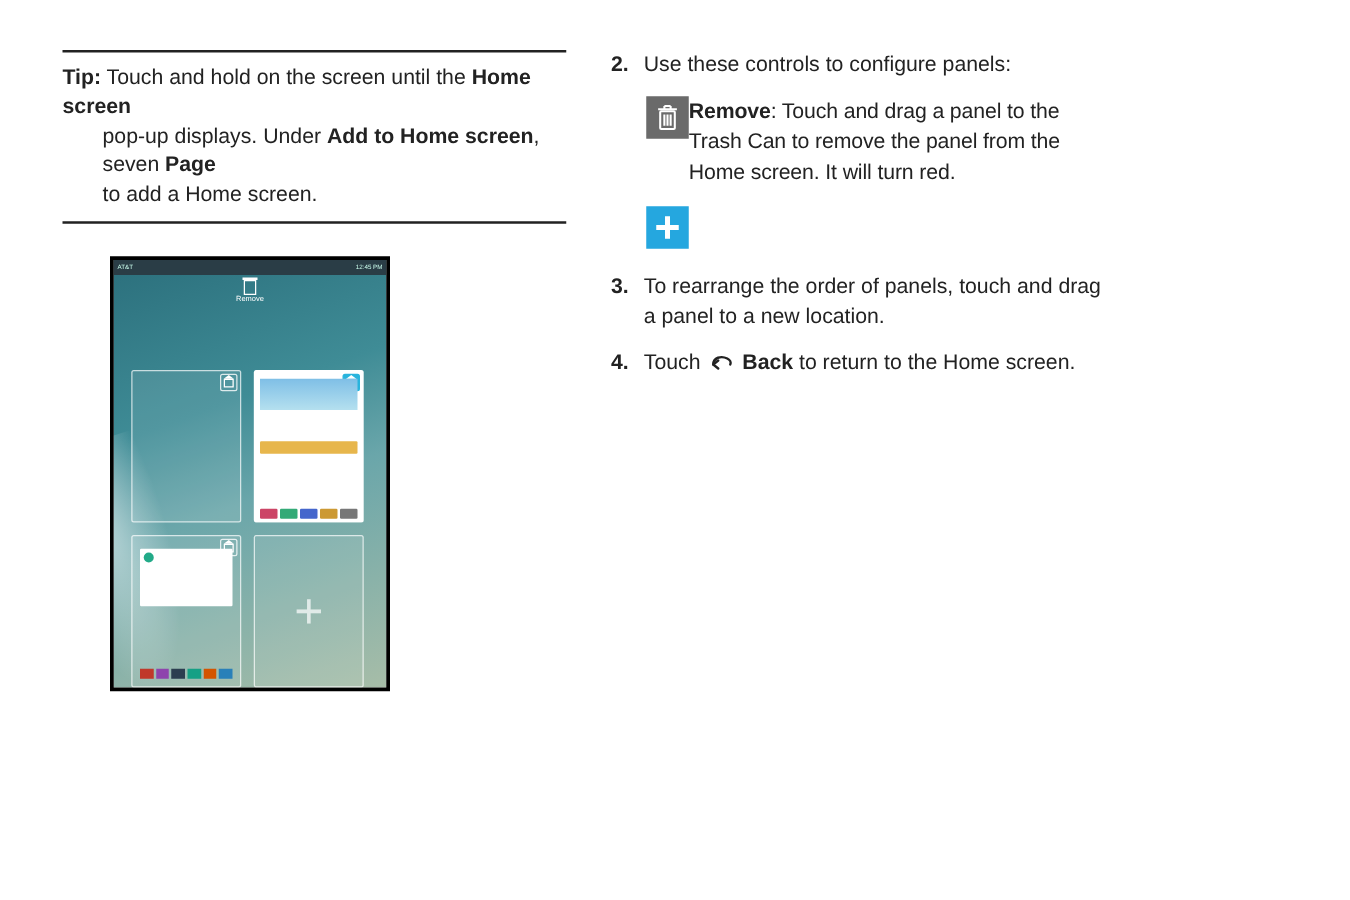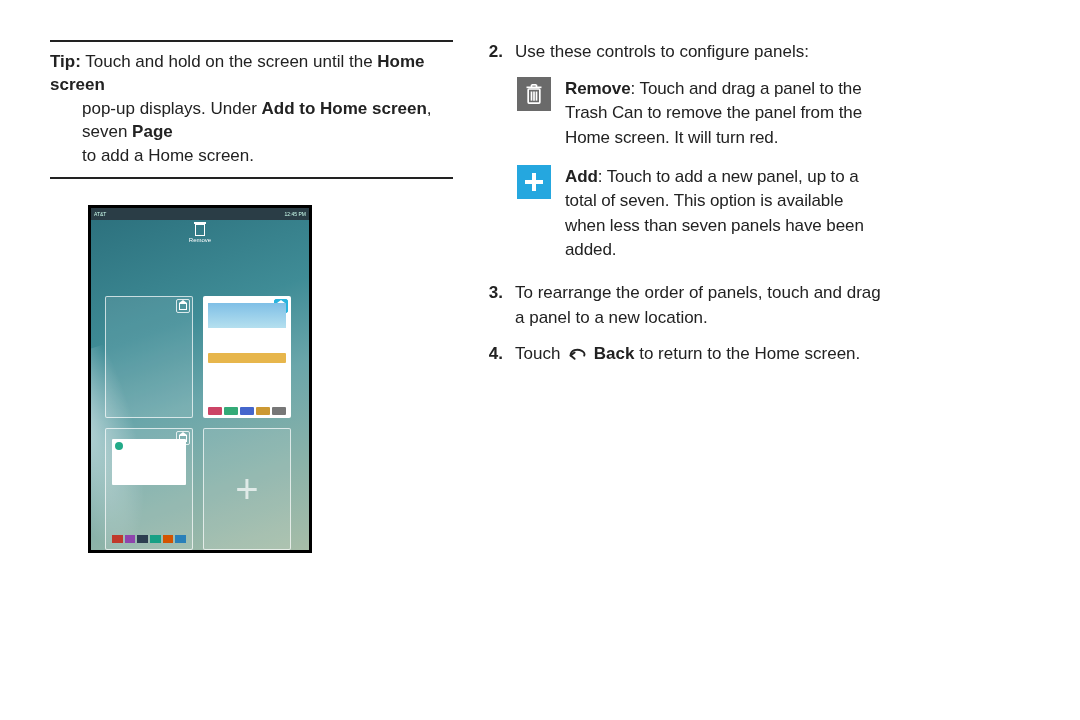--- a/index.html
+++ b/index.html
@@ -144,21 +144,20 @@
     font-weight: 700;
     flex-shrink: 0;
   }
   .ol-item .txt { flex:1; }
 
   .icon-list {
     margin: 10px 0 18px 36px;
   }
   .icon-row {
     display:flex;
-    gap: 14px;
     margin-bottom: 14px;
     line-height: 1.45;
   }
   .icon-row .ic {
     width: 34px; height: 34px;
     flex-shrink: 0;
     display:flex; align-items:center; justify-content:center;
   }
   .icon-row .ic.trash { background:#6a6a6a; }
   .icon-row .ic.plus  { background:#25a7df; }
@@ -290,23 +289,20 @@
 
         <div class="icon-row">
           <div class="ic plus">
             <svg class="plus-svg" viewBox="0 0 24 24">
                 <g fill="#fff">
               <rect x="10" y="3" width="4" height="18"></rect>
                   <rect x="3" y="10" width="18" height="4"></rect>
             </g>
               </svg>
           </div>
-          <div class="txt narrow">
-            <b>Add</b><span>: Touch to add a new panel, up to a total of seven. This option is available when less than seven panels have been added.</span>
-          </div>
         </div>
 
 
       </div>
 
       <div class="ol-item">
         <div class="num">3.</div>
         <div class="txt">To rearrange the order of panels, touch and drag a panel to a new location.</div>
       </div>
 

